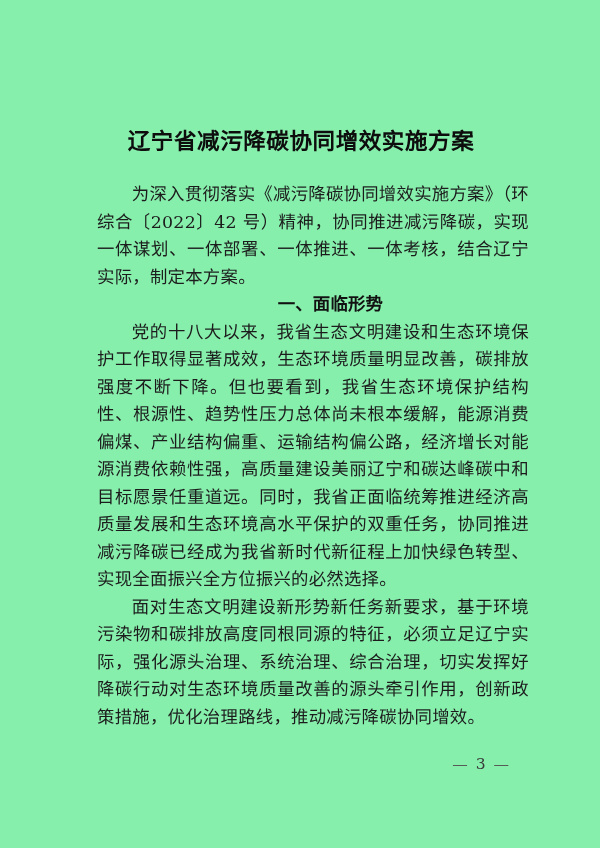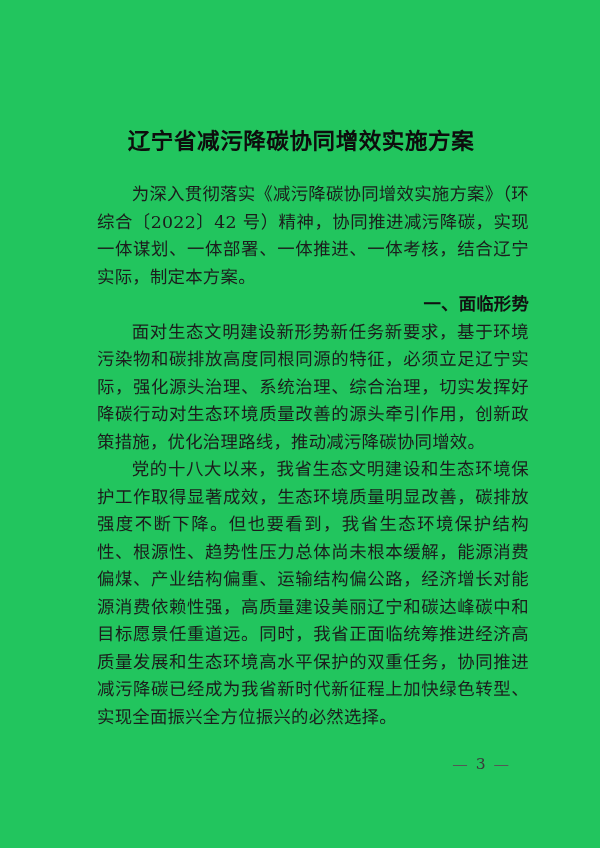--- a/index.html
+++ b/index.html
@@ -14,21 +14,21 @@
     overflow: hidden;
     font-family: "DejaVu Serif", "Liberation Serif", serif;
     color: #1a1a1a;
     -webkit-font-smoothing: antialiased;
   }
 
   .page {
     position: relative;
     width: 600px;
     height: 848px;
-    background: #22c55e;
+    background: #86efac;
     box-sizing: border-box;
   }
 
   
   .content {
     position: absolute;
     left: 85px;
     top: 0;
     width: 432px;
   }
@@ -77,21 +77,21 @@
   h2.section-heading {
     margin: 0;
     padding: 0;
     font-family: "DejaVu Sans", "Liberation Sans", sans-serif;
     font-weight: 700;
     font-size: 17.4px;
     line-height: 27.5px;
     text-indent: 2em;
     letter-spacing: 0.2px;
     color: #111111;
-    text-align: right;
+    text-align: center;
   }
 
   
   .page-footer {
     position: absolute;
     left: 85px;
     top: 753px;
     width: 432px;
     text-align: right;
     font-family: "DejaVu Serif", "Liberation Serif", serif;
@@ -117,23 +117,23 @@
   <div class="content">
 
     <h1 class="doc-title">辽宁省减污降碳协同增效实施方案</h1>
 
     <div class="body-flow">
 
       <p class="para">为深入贯彻落实《减污降碳协同增效实施方案》（环综合〔2022〕42 号）精神，协同推进减污降碳，实现一体谋划、一体部署、一体推进、一体考核，结合辽宁实际，制定本方案。</p>
 
       <h2 class="section-heading">一、面临形势</h2>
 
+      <p class="para">党的十八大以来，我省生态文明建设和生态环境保护工作取得显著成效，生态环境质量明显改善，碳排放强度不断下降。但也要看到，我省生态环境保护结构性、根源性、趋势性压力总体尚未根本缓解，能源消费偏煤、产业结构偏重、运输结构偏公路，经济增长对能源消费依赖性强，高质量建设美丽辽宁和碳达峰碳中和目标愿景任重道远。同时，我省正面临统筹推进经济高质量发展和生态环境高水平保护的双重任务，协同推进减污降碳已经成为我省新时代新征程上加快绿色转型、实现全面振兴全方位振兴的必然选择。</p>
+
       <p class="para">面对生态文明建设新形势新任务新要求，基于环境污染物和碳排放高度同根同源的特征，必须立足辽宁实际，强化源头治理、系统治理、综合治理，切实发挥好降碳行动对生态环境质量改善的源头牵引作用，创新政策措施，优化治理路线，推动减污降碳协同增效。</p>
-
-      <p class="para">党的十八大以来，我省生态文明建设和生态环境保护工作取得显著成效，生态环境质量明显改善，碳排放强度不断下降。但也要看到，我省生态环境保护结构性、根源性、趋势性压力总体尚未根本缓解，能源消费偏煤、产业结构偏重、运输结构偏公路，经济增长对能源消费依赖性强，高质量建设美丽辽宁和碳达峰碳中和目标愿景任重道远。同时，我省正面临统筹推进经济高质量发展和生态环境高水平保护的双重任务，协同推进减污降碳已经成为我省新时代新征程上加快绿色转型、实现全面振兴全方位振兴的必然选择。</p>
 
     </div>
 
   </div>
 
   <div class="page-footer">
     <span class="pn-dash">—</span><span class="pn-num">3</span><span class="pn-dash">—</span>
   </div>
 
 </div>

